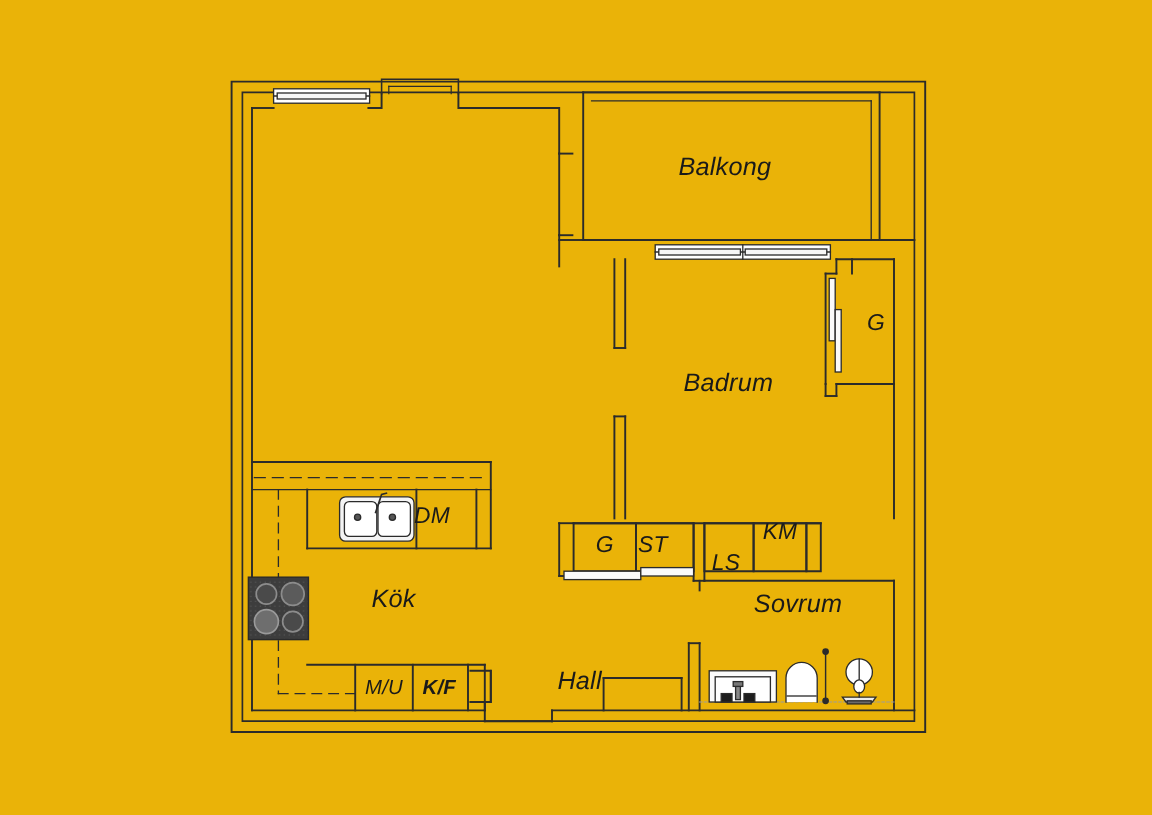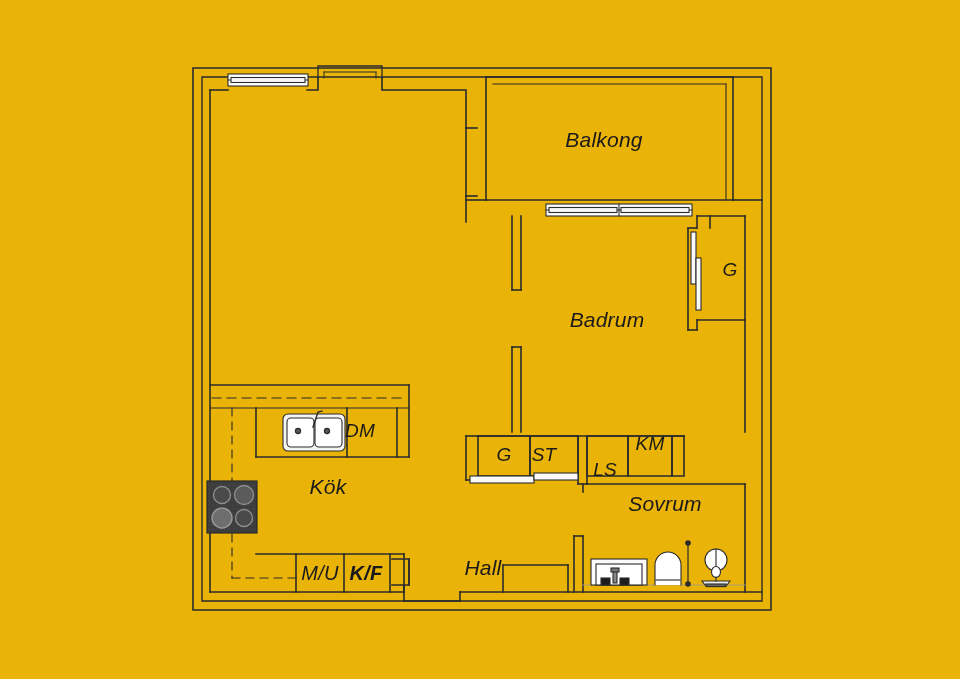--- a/index.html
+++ b/index.html
@@ -31,21 +31,21 @@
     position: absolute;
     font-family: "Liberation Sans", sans-serif;
     font-style: italic;
     color: #1a1a1a;
     white-space: nowrap;
     transform: translate(-50%, -50%);
     letter-spacing: 0.2px;
   }
   .label-lg { font-size: 21px; }
   .label-md { font-size: 19px; }
-  .label-sm { font-size: 20px; }
+  .label-sm { font-size: 17px; }
 </style>
 </head>
 <body>
 
 <div id="floorplan-root">
 
   <svg class="plan" viewBox="0 0 960 679">
     <defs>
       <pattern id="stovedots" width="4" height="4" patternUnits="userSpaceOnUse">
         <rect width="4" height="4" fill="#3d3d3d"></rect>
@@ -273,21 +273,21 @@
 
       <g>
         <path d="M583,484 L583,492"></path>
       </g>
 
     </g>
   </svg>
 
   <div class="room-label label-lg" style="left:604px; top:140px;">Balkong</div>
   <div class="room-label label-lg" style="left:607px; top:320px;">Badrum</div>
-  <div class="room-label label-lg" style="left:328px; top:487px;">Kök</div>
+  <div class="room-label label-lg" style="left:328px; top:500px;">Kök</div>
   <div class="room-label label-lg" style="left:483px; top:568px;">Hall</div>
   <div class="room-label label-lg" style="left:665px; top:504px;">Sovrum</div>
 
   <div class="room-label label-md" style="left:360px; top:431px;">DM</div>
   <div class="room-label label-sm" style="left:320px; top:573px;">M/U</div>
   <div class="room-label label-sm" style="left:366px; top:573px;font-weight:bold;">K/F</div>
   <div class="room-label label-md" style="left:730px; top:270px;">G</div>
   <div class="room-label label-md" style="left:504px; top:455px;">G</div>
   <div class="room-label label-md" style="left:544px; top:455px;">ST</div>
   <div class="room-label label-md" style="left:605px; top:470px;">LS</div>

